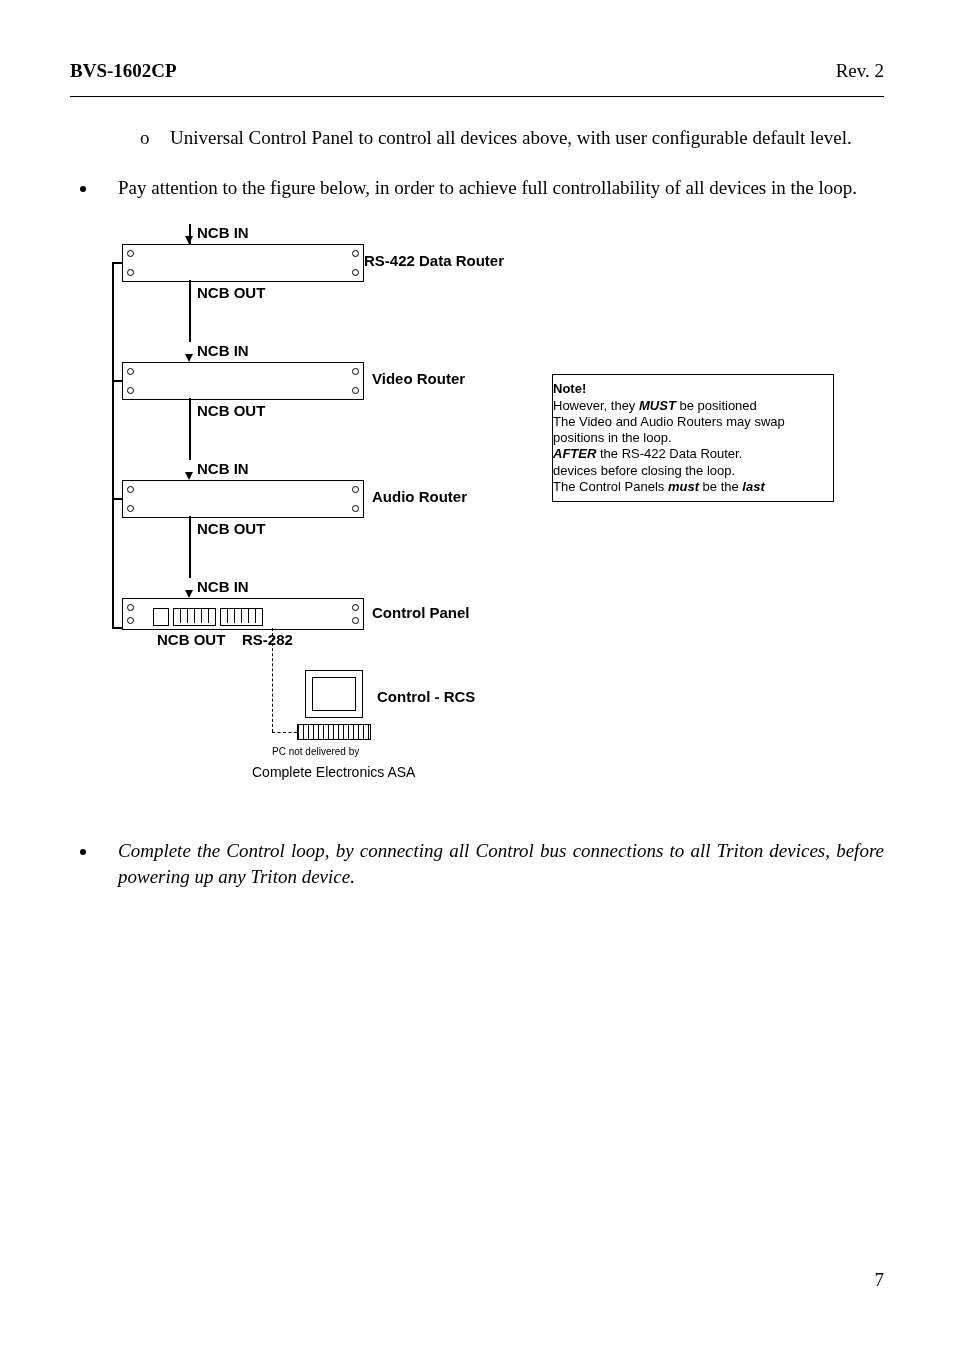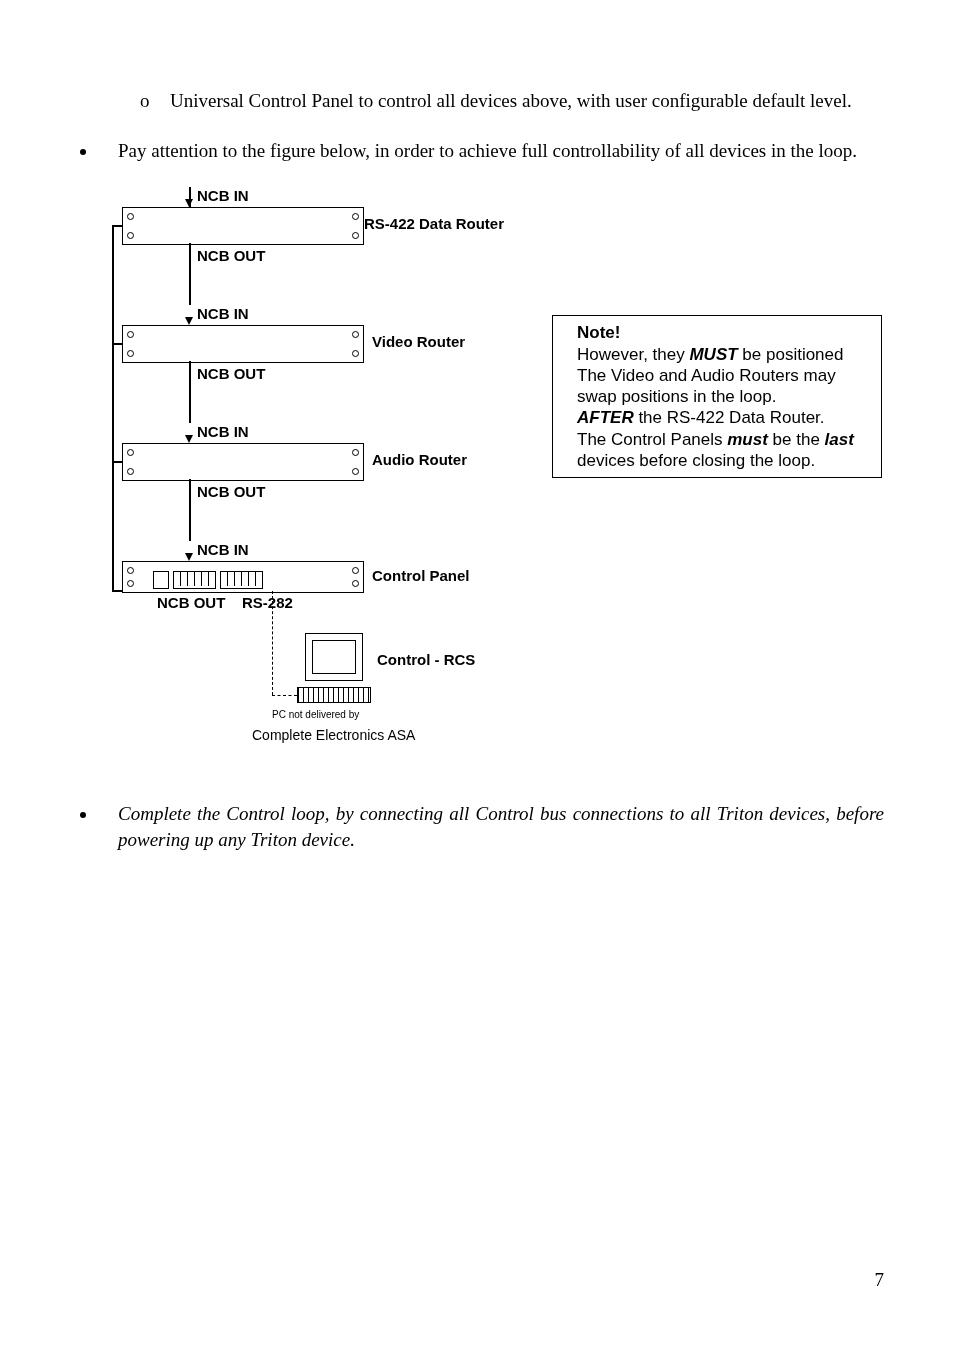--- a/index.html
+++ b/index.html
@@ -49,23 +49,23 @@
   .vbus{position:absolute;width:1.5px;background:#000;}
   .hbus{position:absolute;height:1.5px;background:#000;}
   
   .arr-down{
     position:absolute;width:0;height:0;
     border-left:4px solid transparent;border-right:4px solid transparent;
     border-top:8px solid #000;
   }
   
   .notebox{
-    position:absolute;left:440px;top:128px;width:280px;
-    border:1.5px solid #000;padding:6px 24px;
-    font-family:Arial,Helvetica,sans-serif;font-size:17px;line-height:1.25;
+    position:absolute;left:440px;top:150px;width:280px;
+    border:1.5px solid #000;padding:6px 0;
+    font-family:Arial,Helvetica,sans-serif;font-size:13px;line-height:1.25;
   }
   .notebox .nb-title{font-weight:bold;}
   .notebox .bi{font-style:italic;font-weight:bold;}
   
   .cp-btns{position:absolute;left:30px;top:9px;display:flex;gap:4px;}
   .cp-disp{width:14px;height:16px;border:1px solid #000;}
   .cp-grp{display:flex;border:1px solid #000;}
   .cp-grp span{width:6px;height:14px;border-right:1px solid #000;display:block;}
   .cp-grp span:last-child{border-right:none;}
   
@@ -82,20 +82,24 @@
   
   .dash-v{position:absolute;border-left:1.5px dashed #000;}
   .dash-h{position:absolute;border-top:1.5px dashed #000;}
   .pagenum{position:absolute;right:70px;bottom:60px;font-size:19px;}
 </style>
 </head>
 <body>
 
 <div class="page">
 
+  <div class="header-row">
+    <span class="header-left">BVS-1602CP</span>
+    <span class="header-right">Rev. 2</span>
+  </div>
 
   <ul class="inner" style="margin-top:28px;">
     <li>Universal Control Panel to control all devices above, with user configurable default level.</li>
   </ul>
 
   <ul class="outer">
     <li>Pay attention to the figure below, in order to achieve full controllability of all devices in the loop.</li>
   </ul>
 
   <div class="figure-wrap">
@@ -187,24 +191,24 @@
 
     <div class="notebox">
       <div class="nb-title">Note!</div>
       <div>
         <span>However, they </span><span class="bi">MUST</span><span> be positioned </span>
       </div>
       <div>The Video and Audio Routers may swap positions in the loop.</div>
       <div>
         <span class="bi">AFTER</span><span> the RS-422 Data Router.</span>
       </div>
+      <div>devices before closing the loop.</div>
       <div>
         <span>The Control Panels </span><span class="bi">must</span><span> be the </span><span class="bi">last</span>
       </div>
-      <div>devices before closing the loop.</div>
     </div>
   </div>
 
   <ul class="outer">
     <li class="italic">
       <span>Complete the Control loop, by connecting all Control bus connections to all Triton devices, before powering up any Triton device</span><span>.</span>
     </li>
   </ul>
 
   <div class="pagenum">7</div>

